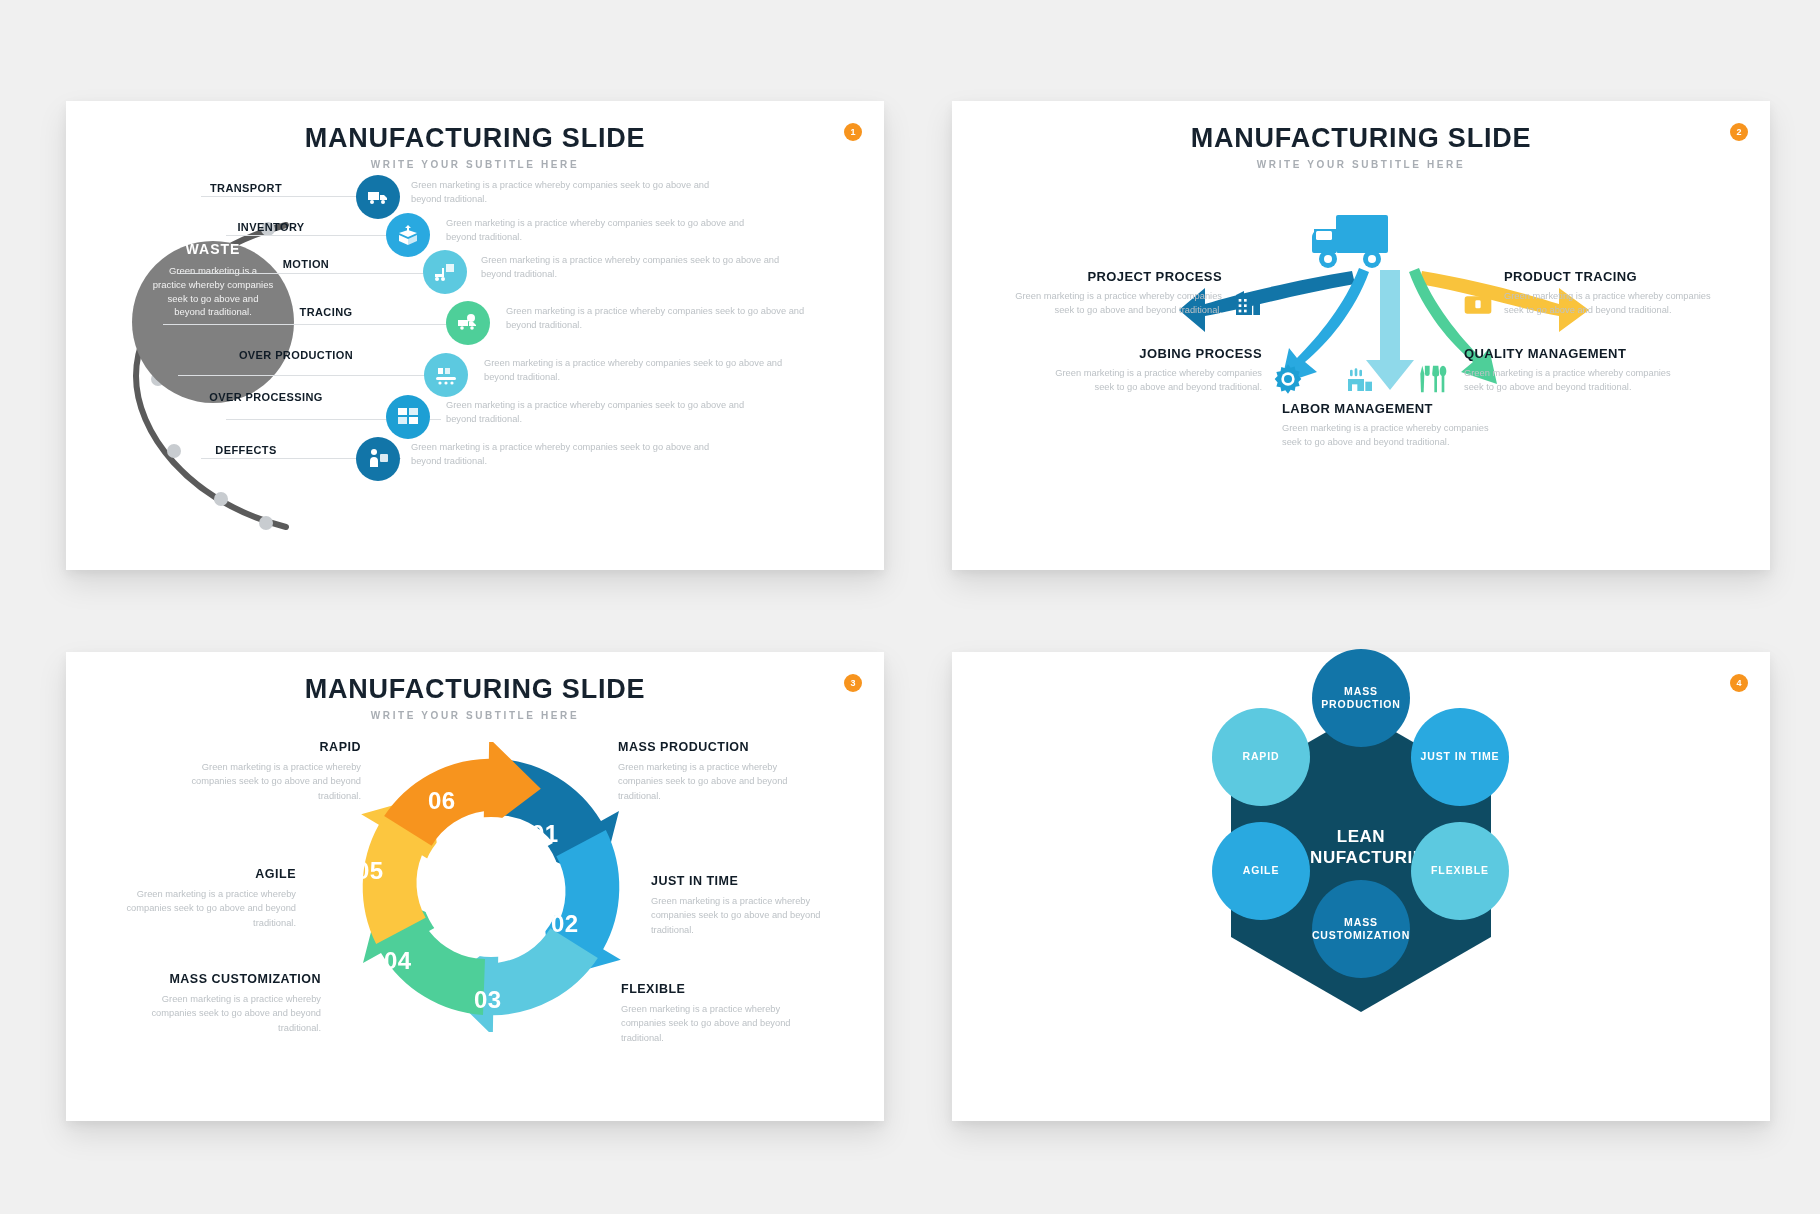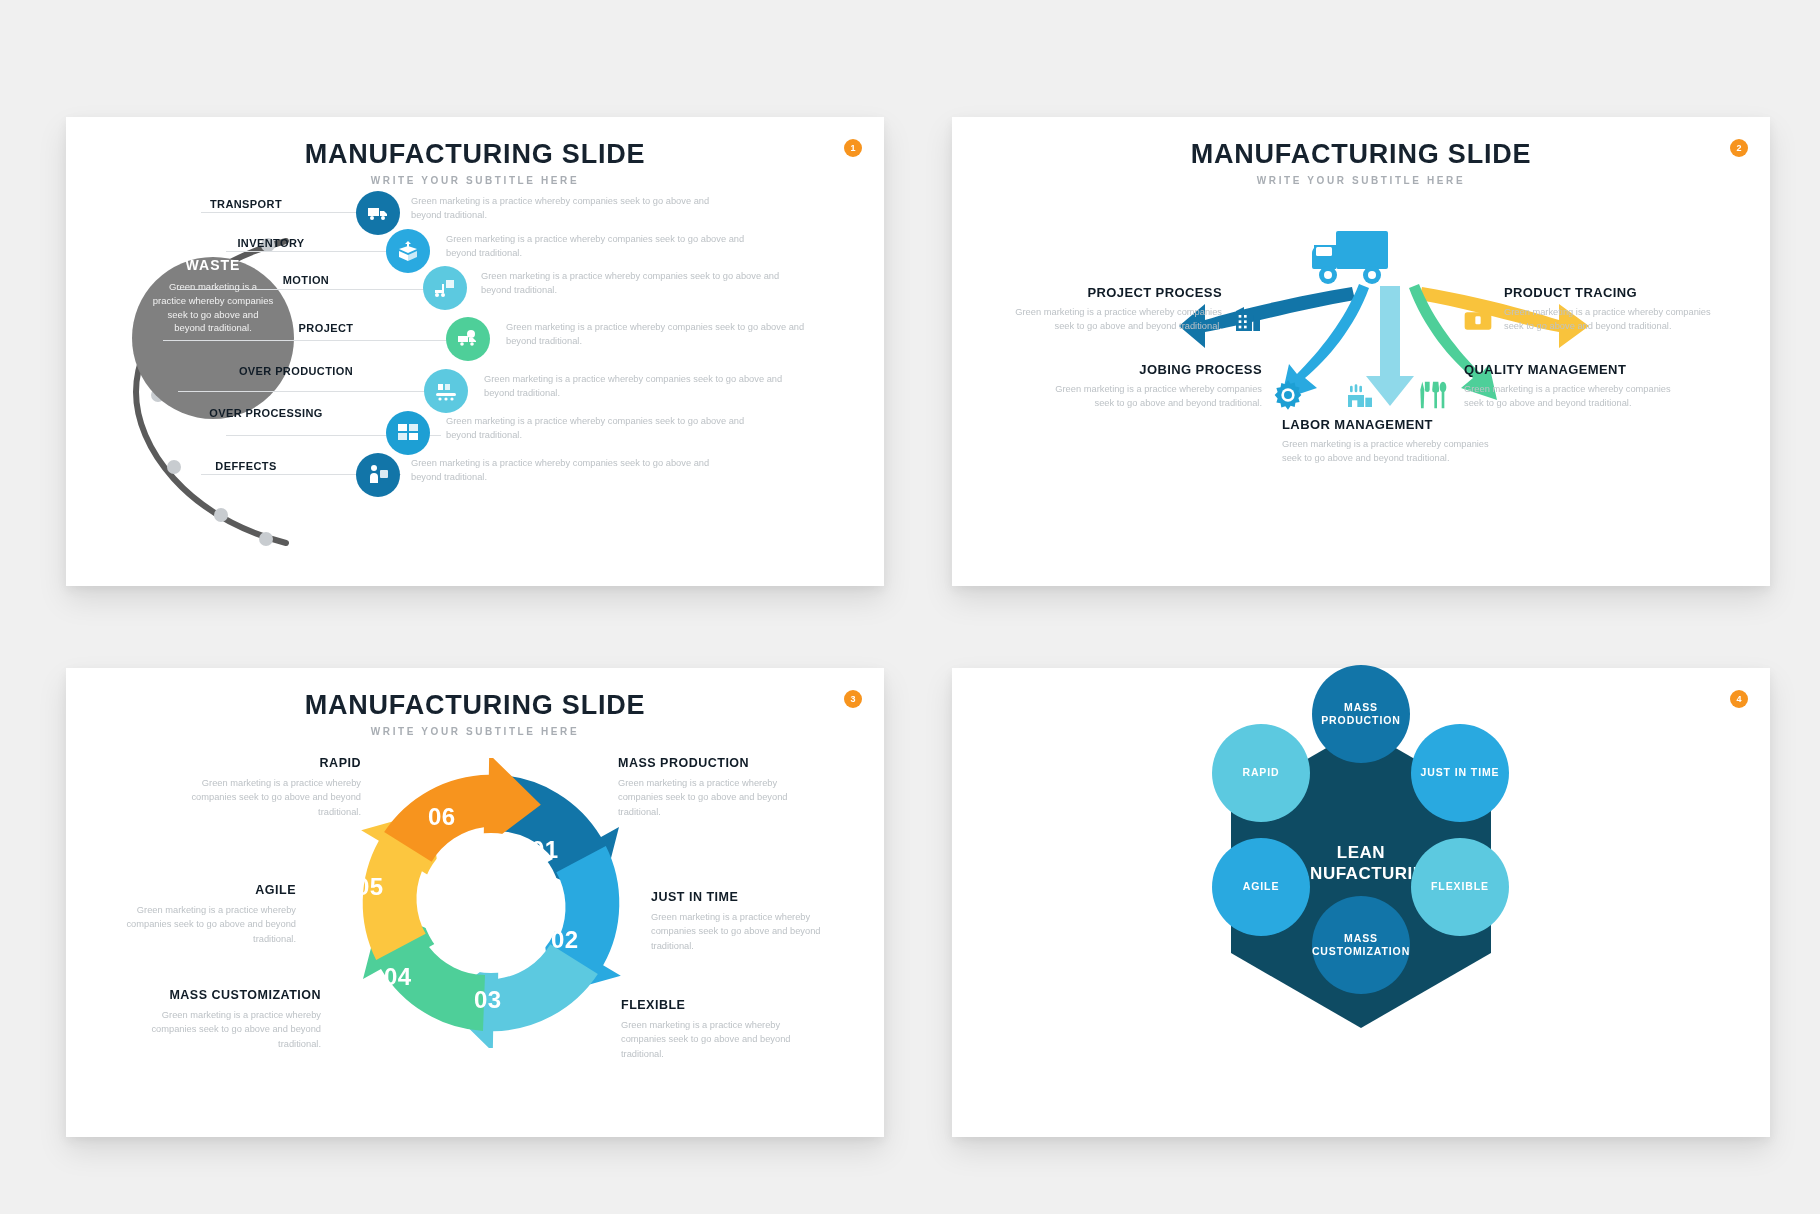--- a/index.html
+++ b/index.html
@@ -8,21 +8,20 @@
     background:#f0f0f0;
     font-family:"Liberation Sans", sans-serif;
     overflow:hidden;
   }
   .canvas{ position:relative; width:1820px; height:1214px; }
 
   .slide{
     position:absolute;
     background:#ffffff;
     box-shadow: 0 14px 28px rgba(0,0,0,0.10), 0 4px 10px rgba(0,0,0,0.06);
-    margin-top: 16px;
   }
   #slide1{ left:66px;  top:101px; width:818px; height:469px; }
   #slide2{ left:952px; top:101px; width:818px; height:469px; }
   #slide3{ left:66px;  top:652px; width:818px; height:469px; }
   #slide4{ left:952px; top:652px; width:818px; height:469px; }
 
   .s-title{
     position:absolute; left:0; right:0; top:22px;
     text-align:center;
     font-size:27px; font-weight:bold; letter-spacing:0.8px;
@@ -159,21 +158,21 @@
       <svg viewBox="0 0 24 24">
           <path d="M2 14h7v3H2z"></path>
           <path d="M9 8h2v9H9z"></path>
           <path d="M13 4h8v8h-8z" opacity=".85"></path>
           <circle cx="4" cy="19" r="2"></circle>
           <circle cx="10" cy="19" r="2"></circle>
         </svg>
     </div>
     <div class="r-desc" style="left:415px; top:153px;">Green marketing is a practice whereby companies seek to go above and beyond traditional.</div>
 
-    <div class="r-label" style="left:165px; top:205px;">PROJECT</div>
+    <div class="r-label" style="left:165px; top:205px;">TRACING</div>
     <div class="r-icon" style="left:380px; top:200px; background:#4ecf99;">
       <svg viewBox="0 0 24 24">
           <path d="M2 9h10v6H2z"></path>
           <path d="M13 11h4l3 3v1h-7z"></path>
           <circle cx="6" cy="17" r="1.8"></circle>
           <circle cx="16" cy="17" r="1.8"></circle>
           <circle cx="15" cy="7" r="4"></circle>
         </svg>
     </div>
     <div class="r-desc" style="left:440px; top:204px;">Green marketing is a practice whereby companies seek to go above and beyond traditional.</div>
@@ -348,21 +347,21 @@
 
         <g transform="rotate(300)">
           <path d="M 8 -128 A 128 128 0 0 1 110 -66 L 128 -76 L 110 -6 L 44 -34 L 62 -44 A 72 72 0 0 0 6 -72 Z" fill="#f7941e"></path>
         </g>
         <circle cx="0" cy="0" r="70" fill="#ffffff"></circle>
       </g>
     </svg>
 
     <div class="s3-num" style="left:465px; top:168px;">01</div>
     <div class="s3-num" style="left:485px; top:258px;">02</div>
-    <div class="s3-num" style="left:408px; top:318px;">03</div>
+    <div class="s3-num" style="left:408px; top:334px;">03</div>
     <div class="s3-num" style="left:318px; top:295px;">04</div>
     <div class="s3-num" style="left:290px; top:205px;">05</div>
     <div class="s3-num" style="left:362px; top:135px;">06</div>
 
     <div class="s3-lbl" style="left:120px; top:88px; width:175px; text-align:right;">
       <div class="s3-h">RAPID</div>
       <div class="s3-p">Green marketing is a practice whereby companies seek to go above and beyond traditional.</div>
     </div>
     <div class="s3-lbl" style="left:55px; top:215px; width:175px; text-align:right;">
       <div class="s3-h">AGILE</div>

